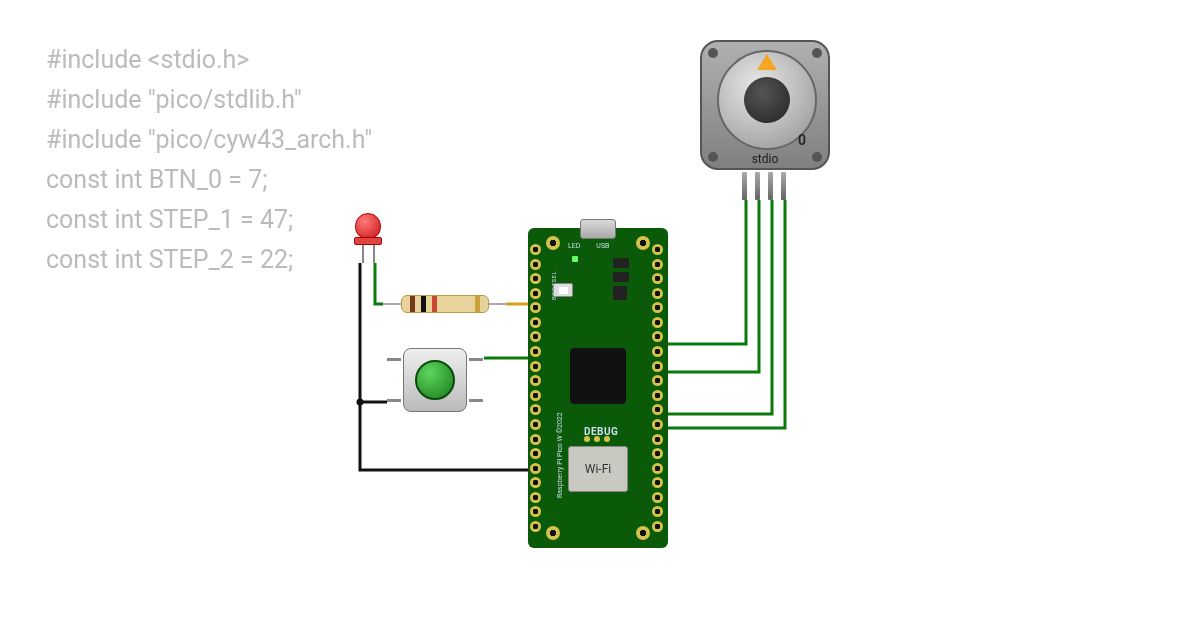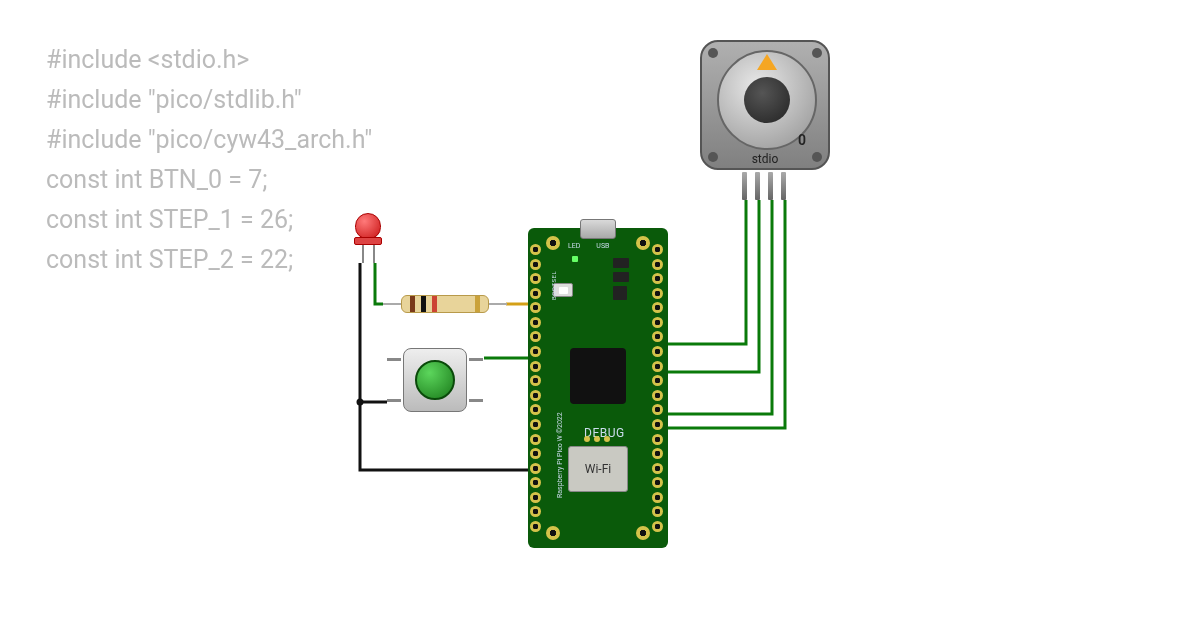--- a/index.html
+++ b/index.html
@@ -232,21 +232,21 @@
     font-size: 6px; color: #cde; transform: rotate(-90deg); transform-origin: left top;
     letter-spacing: 0.5px;
   }
   .pico .side-label {
     position: absolute; left: 28px; top: 270px;
     transform: rotate(-90deg); transform-origin: left top;
     font-size: 7px; color: #cde; white-space: nowrap;
   }
   .pico .debug-label {
     position: absolute; left: 56px; top: 198px;
-    font-size: 12px; color: #cde; letter-spacing: 0.5px;
+    font-size: 10px; color: #cde; letter-spacing: 0.5px; font-weight: bold;
   }
   .pico .debug-pins {
     position: absolute; left: 56px; top: 208px;
     display: flex; gap: 4px;
   }
   .pico .debug-pins span {
     width: 6px; height: 6px;
     background: #d4c24a; border-radius: 50%;
   }
   .pico .smd {
@@ -263,21 +263,21 @@
 </head>
 <body>
 
 <div class="code">
   <div>#include &lt;stdio.h&gt;</div>
   <div>#include "pico/stdlib.h"</div>
   <div>#include "pico/cyw43_arch.h"</div>
   <div></div>
   <div>const int BTN_0 = 7;</div>
   <div></div>
-  <div>const int STEP_1 = 26;</div>
+  <div>const int STEP_1 = 47;</div>
   <div>const int STEP_2 = 22;</div>
 </div>
 
 <svg class="svg-layer">
 
   <path d="M 506 304 L 533 304" stroke="#d4a017" stroke-width="3" fill="none"></path>
 
   <path d="M 375 263 L 375 304 L 383 304" stroke="#0a7a0a" stroke-width="3" fill="none"></path>
 
   <path d="M 360 263 L 360 470 L 534 470" stroke="#111" stroke-width="3" fill="none"></path>

